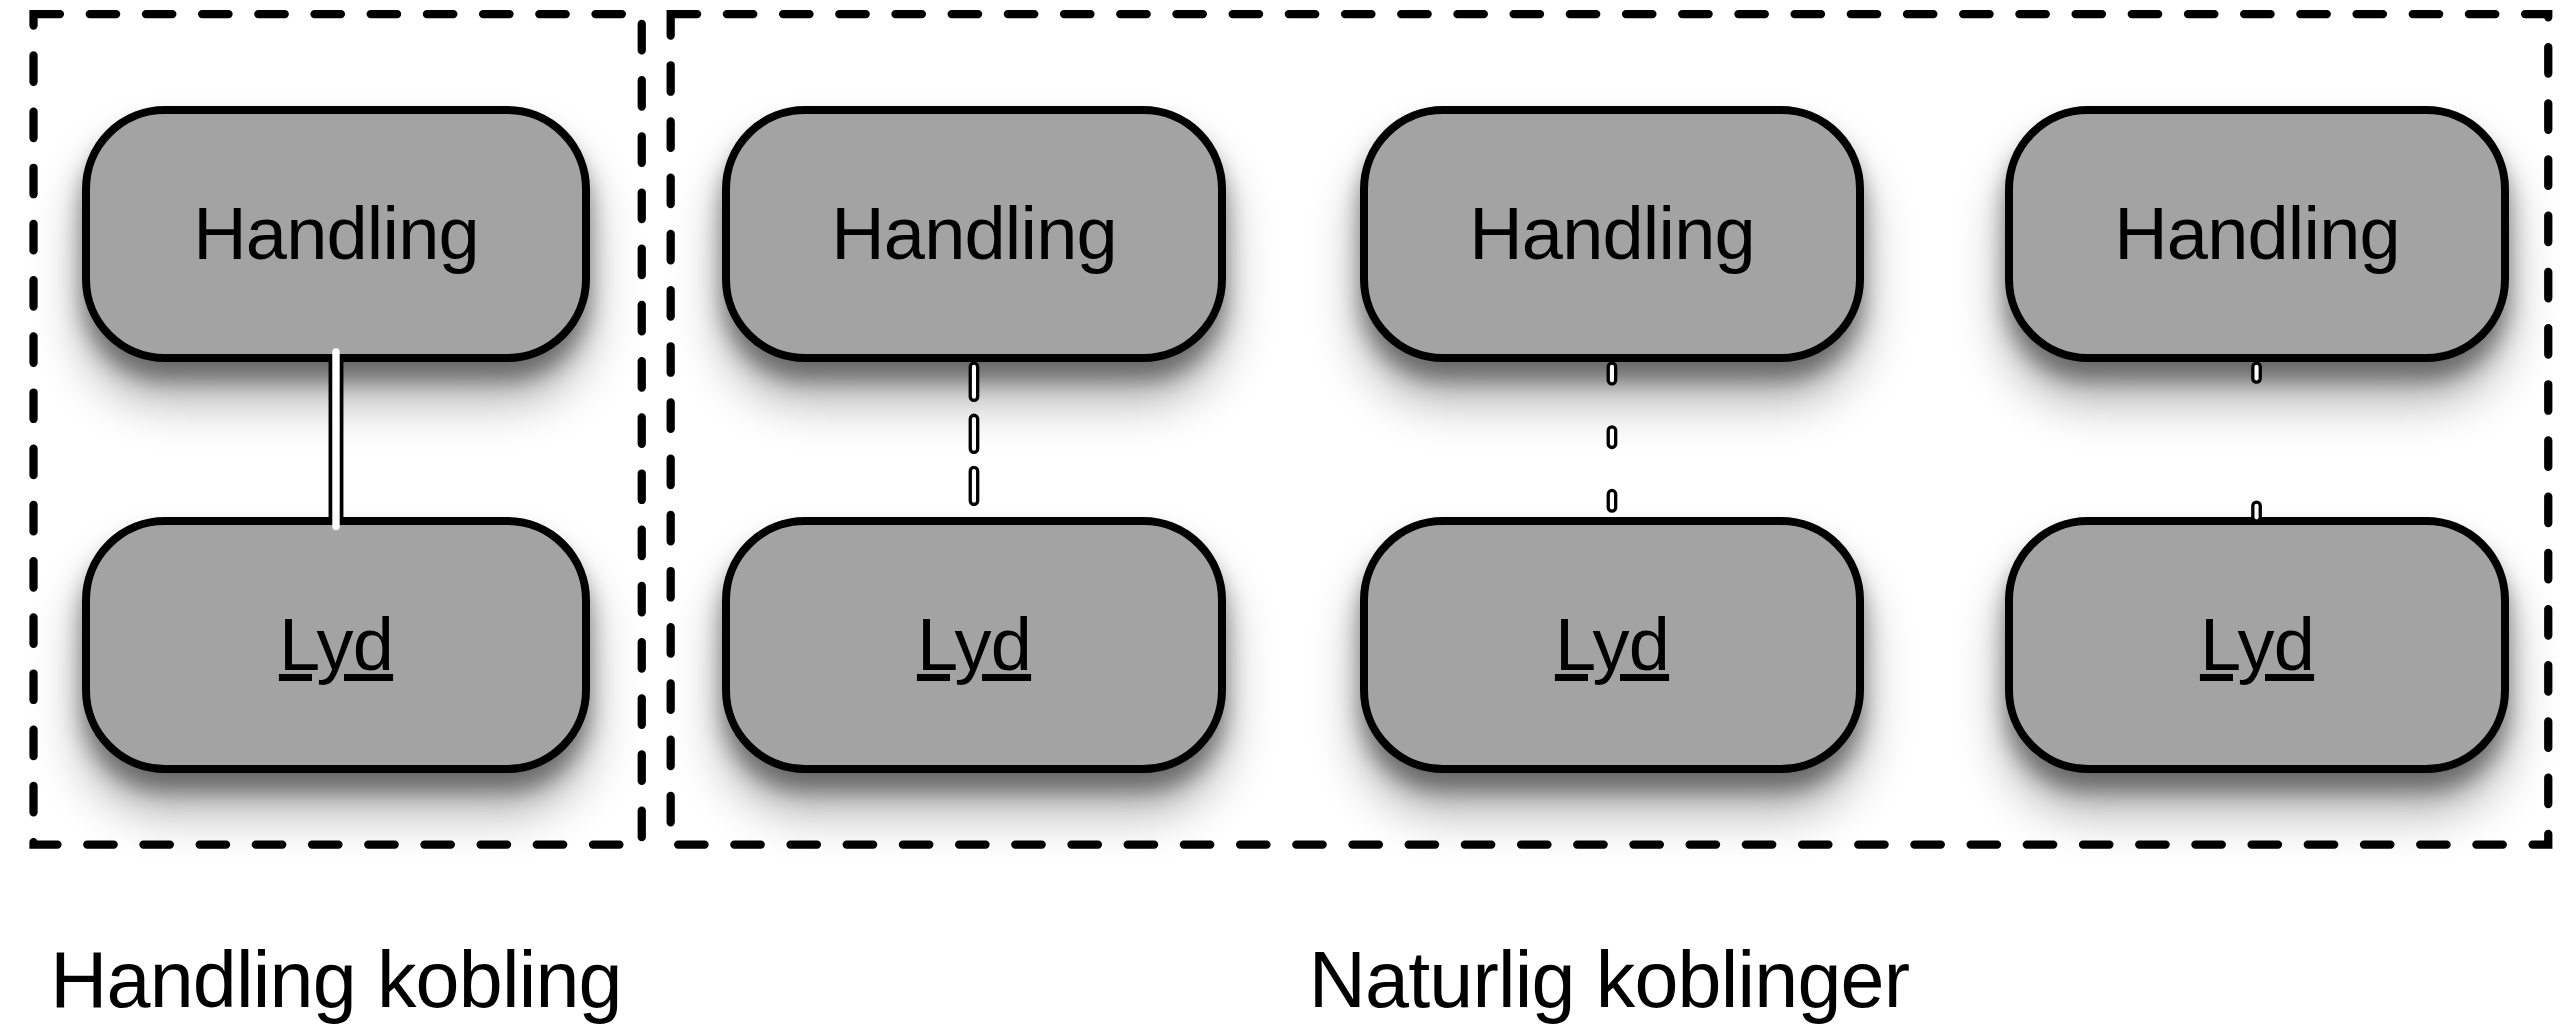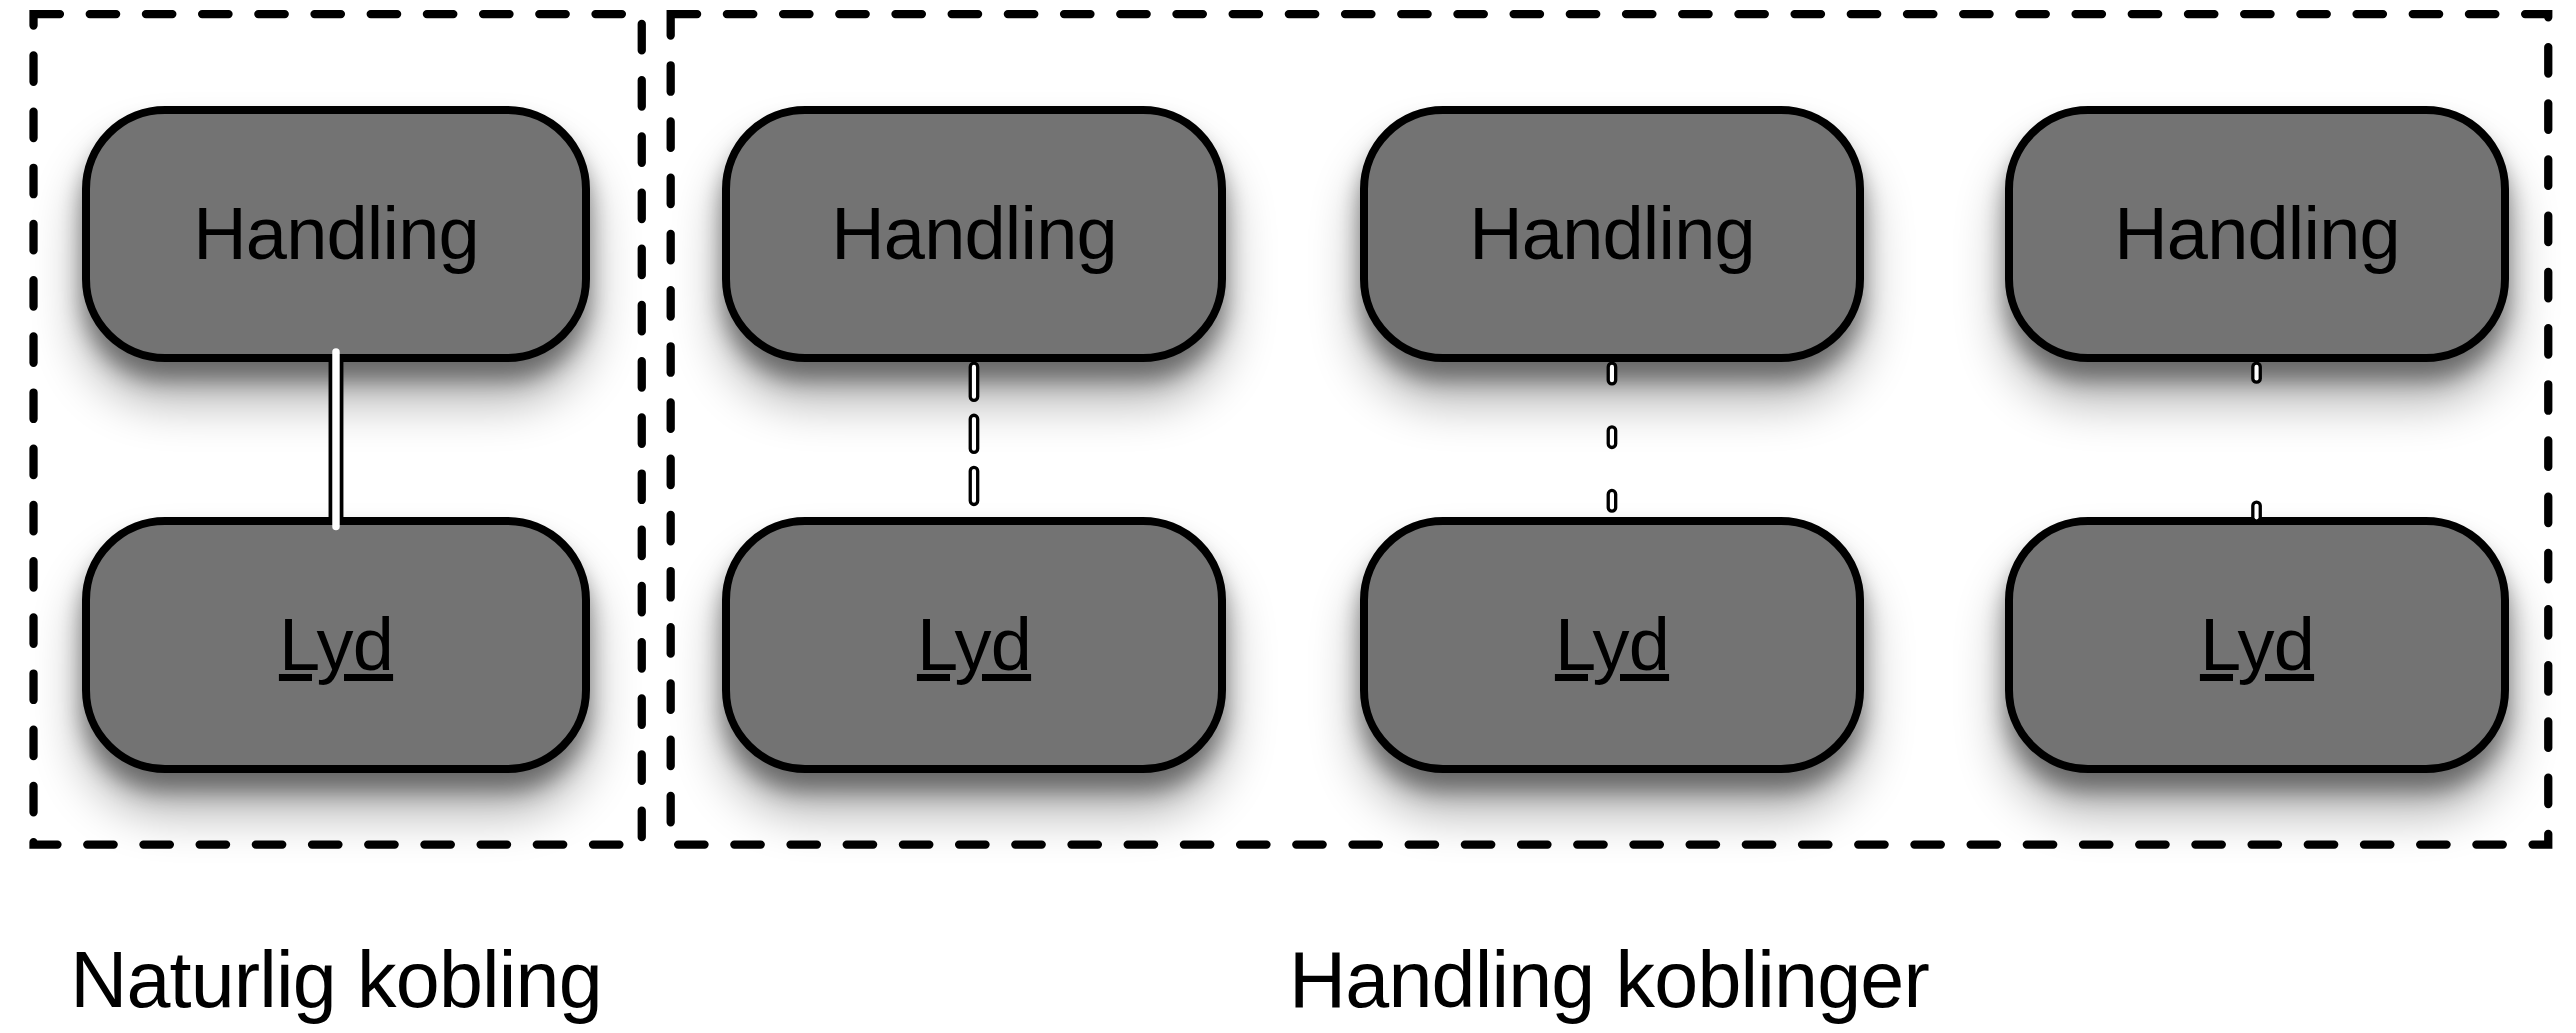--- a/index.html
+++ b/index.html
@@ -23,21 +23,21 @@
     width: 2576px;
     height: 1033px;
     pointer-events: none;
   }
   .frames-layer { z-index: 0; }
   .connectors-layer { z-index: 3; }
   .node {
     position: absolute;
     box-sizing: border-box;
     height: 256px;
-    background: #737373;
+    background: #a3a3a3;
     border: 8.3px solid #000000;
     border-radius: 83px;
     display: flex;
     align-items: center;
     justify-content: center;
     z-index: 2;
     box-shadow: 0 18px 21.5px rgba(0,0,0,0.40), 0 38px 50px rgba(0,0,0,0.33);
   }
   .node span {
     font-size: 74px;
@@ -123,17 +123,17 @@
     </g>
 
     <g>
       <line x1="2730" y1="444" x2="2730" y2="458" stroke="#000000" stroke-width="13" stroke-linecap="round"></line>
       <line x1="2730" y1="444" x2="2730" y2="458" stroke="#ffffff" stroke-width="5" stroke-linecap="round"></line>
       <line x1="2730" y1="612" x2="2730" y2="626" stroke="#000000" stroke-width="13" stroke-linecap="round"></line>
       <line x1="2730" y1="612" x2="2730" y2="626" stroke="#ffffff" stroke-width="5" stroke-linecap="round"></line>
     </g>
   </svg>
 
-  <div class="caption caption-natural">Naturlig kobling</div>
-  <div class="caption caption-artificial">Handling koblinger</div>
+  <div class="caption caption-natural">Handling kobling</div>
+  <div class="caption caption-artificial">Naturlig koblinger</div>
 
 </div>
 
 
 </body></html>

